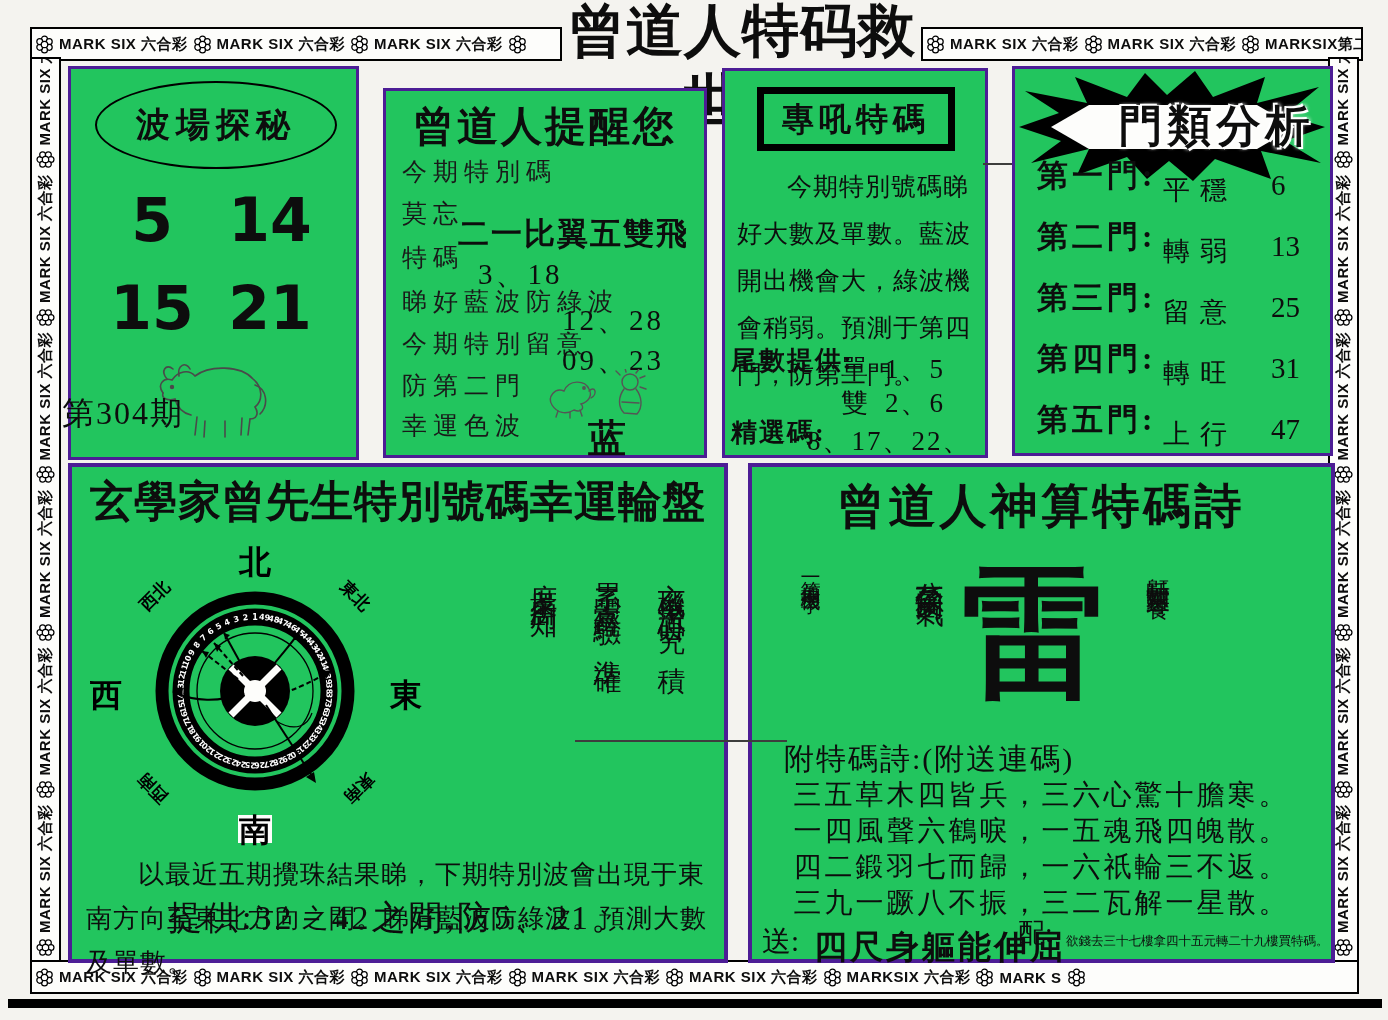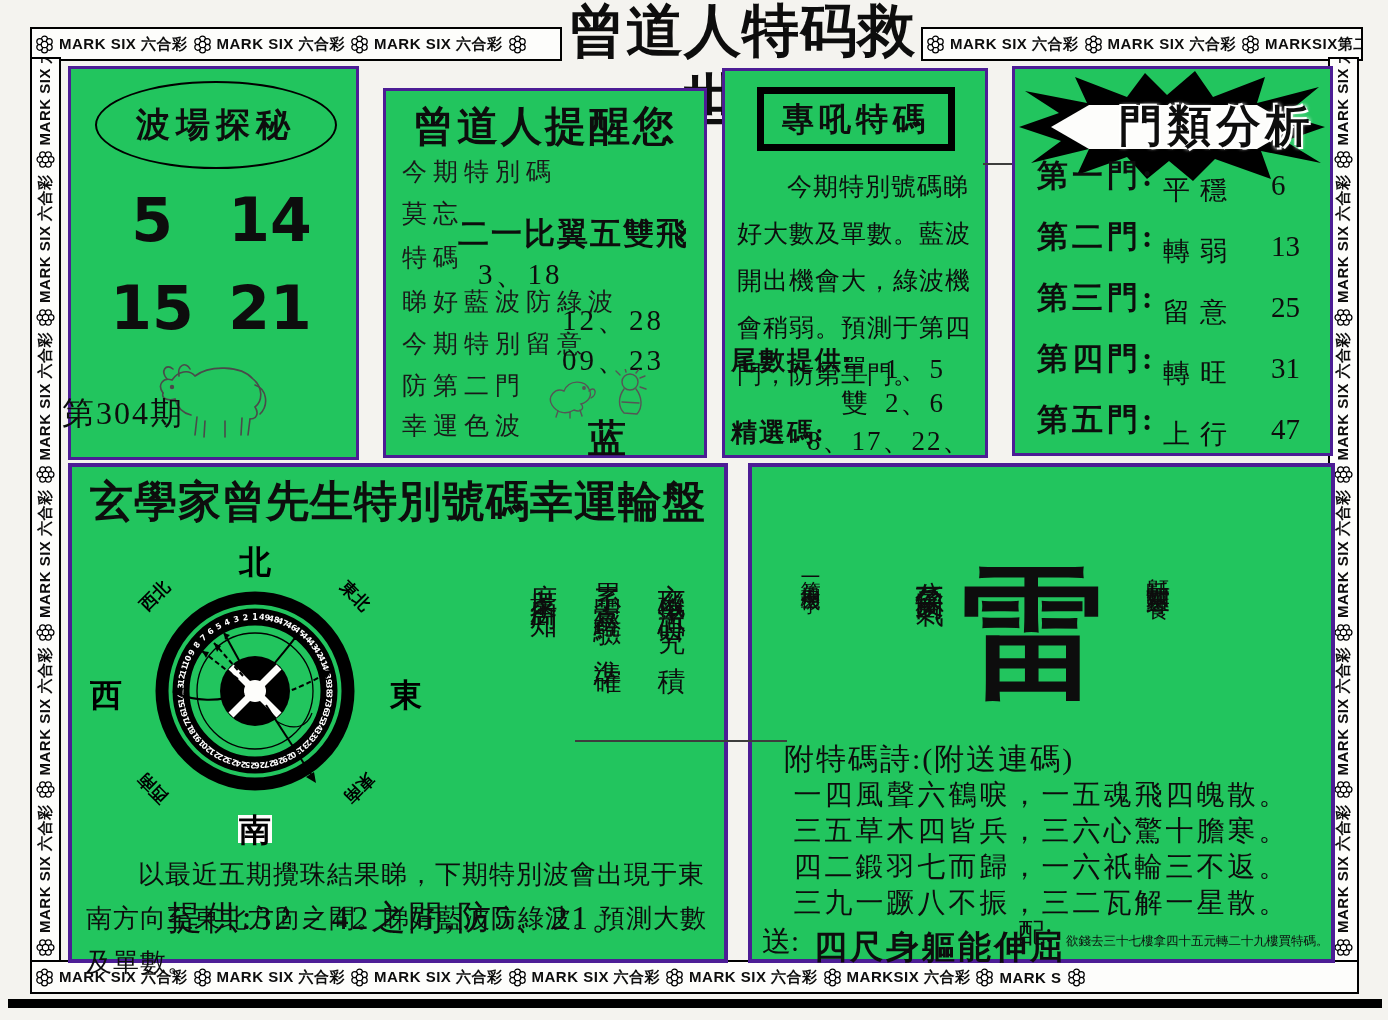--- a/index.html
+++ b/index.html
@@ -606,28 +606,29 @@
     <div class="vcols" id="wheel-cols">
         <div class="vcol">玄機學潛心研究，積</div>
         <div class="vcol">累了豐富經驗，準確</div>
         <div class="vcol">度衆所周知·</div>
       </div>
     <div class="wl-para">以最近五期攪珠結果睇，下期特別波會出現于東南方向至東北方向之間。睇好藍波防綠波。預測大數及單數。</div>
     <div class="provide">提供:32－42之間,防5、21。</div>
   </div>
 
   <div class="box thick" style="left:748px;top:463px;width:579px;height:492px;">
+    <div class="boxtitle" style="top:8px;font-size:47px;letter-spacing:4px;">曾道人神算特碼詩</div>
     <div class="pv" style="left:46px;top:98px;font-size:20px;letter-spacing:2px;">第一佰期玄機字</div>
     <div class="pv" style="left:158px;top:92px;font-size:29px;letter-spacing:3px;">公孫父子同一氣</div>
     <div class="bigchar">雷</div>
     <div class="pv" style="left:390px;top:92px;font-size:24px;letter-spacing:3px;">鼾睡如雷等三餐</div>
     <div class="sub">附特碼詩:(附送連碼)</div>
     <div class="plines" id="poem-lines">
+        <div class="pline">三五草木四皆兵，三六心驚十膽寒。</div>
         <div class="pline">一四風聲六鶴唳，一五魂飛四魄散。</div>
-        <div class="pline">三五草木四皆兵，三六心驚十膽寒。</div>
         <div class="pline">四二鍛羽七而歸，一六祇輪三不返。</div>
         <div class="pline">三九一蹶八不振，三二瓦解一星散。</div>
       </div>
     <span class="songl">送:</span>
     <span class="song">四尺身軀能伸屈</span>
     <span class="peil">配:</span>
     <span class="pei">欲錢去三十七樓拿四十五元轉二十九樓買特碼。</span>
   </div>
 
   <div class="scanline" style="left:575px;top:740px;width:212px;height:2px;"></div>

